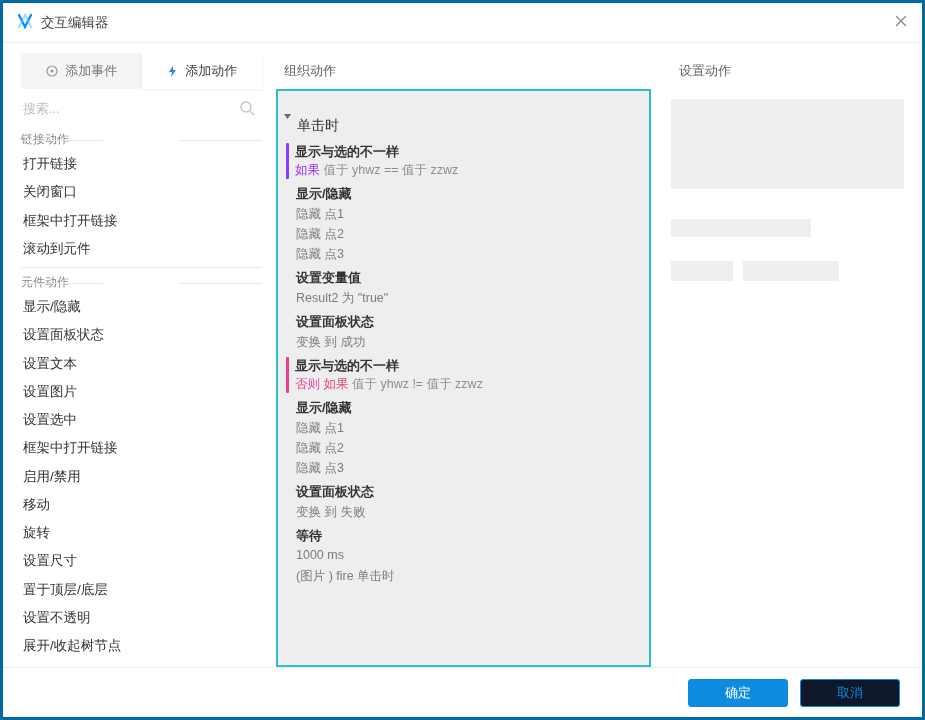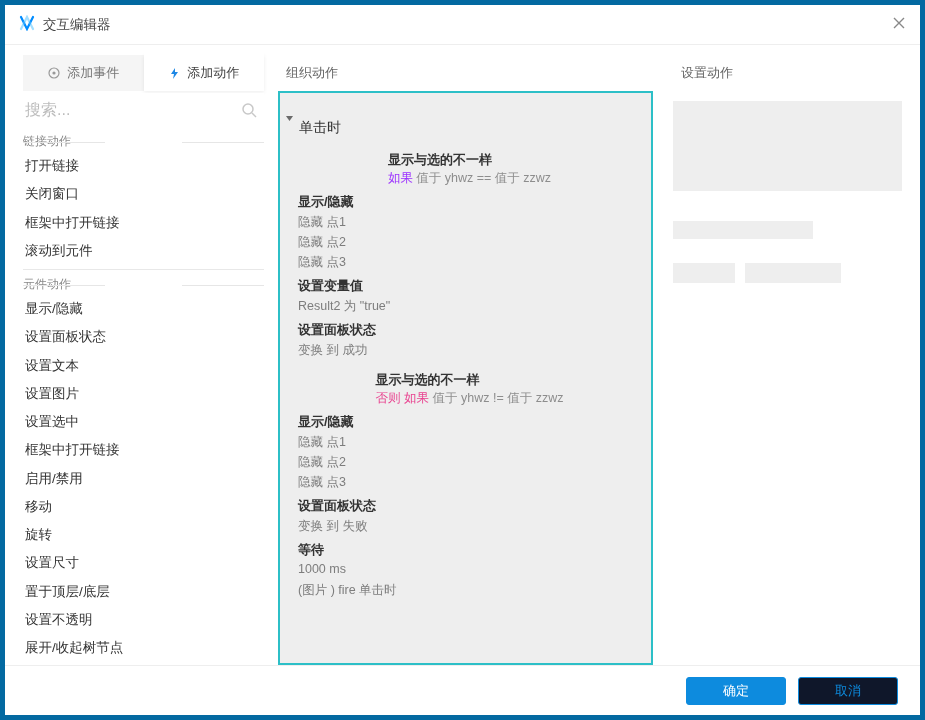--- a/index.html
+++ b/index.html
@@ -1,59 +1,59 @@
 <!DOCTYPE html>
 <html><head>
 <meta charset="utf-8">
 <style>
 * { margin: 0; padding: 0; box-sizing: border-box; font-family: 'Microsoft YaHei', Arial, sans-serif; }
 body { background: #fff; width: 925px; height: 720px; overflow: hidden; }
 
-.window { width: 925px; height: 720px; display: flex; flex-direction: column; border: 5px solid #0369a1; }
+.window { width: 925px; height: 720px; display: flex; flex-direction: column; border: 3px solid #0369a1; }
 
 .titlebar { display: flex; align-items: center; height: 40px; padding: 0 14px; border-bottom: 1px solid #eee; }
 .titlebar .logo { color: #008cff; margin-right: 8px; }
 .titlebar .title { font-size: 13.5px; color: #444; flex: 1; }
 .titlebar .close { color: #888; cursor: pointer; font-size: 16px; line-height: 1; }
 
 .content { flex: 1; display: flex; padding: 10px 18px 0 18px; min-height: 0; }
 
 .col { display: flex; flex-direction: column; }
 .left { width: 241px; }
 .mid { width: 375px; margin-left: 14px; }
 .right { flex: 1; margin-left: 20px; }
 
 .tabs { display: flex; height: 36px; }
 .tab { flex: 1; display: flex; align-items: center; justify-content: center; gap: 6px; font-size: 13px; color: #777; background: #f5f5f5; cursor: pointer; }
 .tab.active { background: #fff; color: #444; box-shadow: 0 -2px 0 #fff, 0 1px 4px rgba(0,0,0,.08); }
 .tab.active .tab-icon { color: #1e88e5; }
 .tab-icon { color: #999; display: inline-flex; }
 
 .searchbox { height: 34px; margin-top: 2px; display: flex; align-items: center; background: #fff; }
-.searchbox input { flex: 1; border: none; outline: none; font-size: 16px; padding: 6px 2px; color: #701a75; }
+.searchbox input { flex: 1; border: none; outline: none; font-size: 13px; padding: 6px 2px; color: #701a75; }
 .searchbox input::placeholder { color: #bdbdbd; }
 .search-icon { color: #c8c8c8; margin-right: 6px; display: inline-flex; }
 
 .actionlist { flex: 1; overflow: hidden; }
 .divider-label { position: relative; font-size: 12px; color: #8a8a8a; margin: 6px 0 2px 0; }
 .divider-label::before, .divider-label::after { content: ""; position: absolute; top: 50%; width: 82px; height: 1px; background: #e6e6e6; }
 .divider-label::before { left: 0; }
 .divider-label::after { right: 0; }
 .action-item { font-size: 13.5px; color: #333; padding: 4px 2px; line-height: 1.5; cursor: pointer; }
 .sep { height: 1px; background: #e8e8e8; margin: 4px 0; }
 
 .panel-header { height: 36px; display: flex; align-items: center; font-size: 13px; color: #666; padding-left: 8px; }
 
 .organize { border: 2px solid #2cbfc7; flex: 1; background: #eee; }
 .org-head { display: flex; align-items: center; gap: 4px; padding: 6px 4px; }
 .org-head .caret { color: #6a6a6a; display: inline-flex; }
 .org-head .label { font-size: 14px; font-weight: 400; color: #333; margin-top: 20px; }
 
 .block { margin: 2px 0 6px 8px; }
-.block .hdr { display: flex; align-items: center; gap: 6px; flex-direction: column; }
+.block .hdr { display: flex; gap: 6px; }
 .block .bar { width: 3px; align-self: stretch; border-radius: 1px; }
 .block .hdr .texts { display: flex; flex-direction: column; }
 .block .title-line { font-size: 13px; font-weight: 700; color: #333; }
 .cond-line { font-size: 12.5px; margin-top: 1px; }
 .kw-if { color: #9b30ff; }
 .kw-else { color: #e9418f; }
 .cond-body { color: #8d8d8d; }
 .sub { margin: 6px 0 0 10px; }
 .sub-head { font-size: 13px; font-weight: 700; color: #333; }
 .sub-body { font-size: 12.5px; color: #7d7d7d; margin-top: 3px; }

